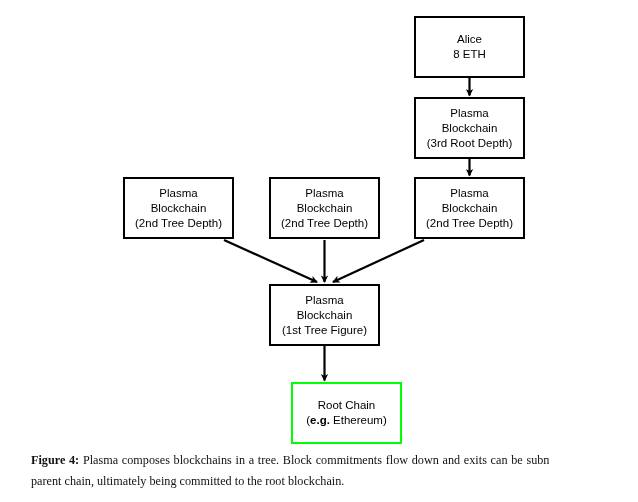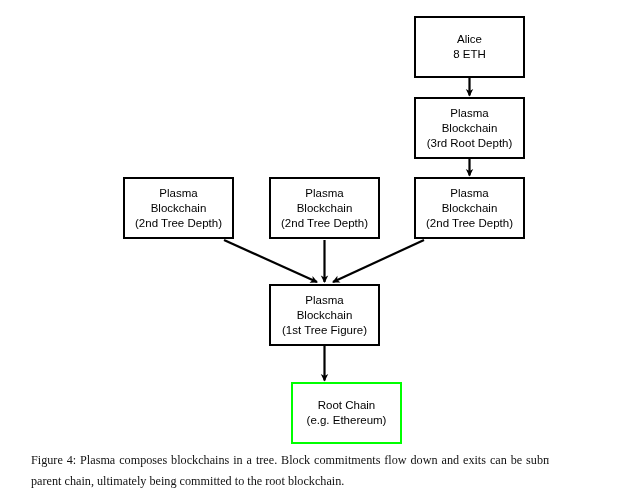--- a/index.html
+++ b/index.html
@@ -38,35 +38,35 @@
     color: #000000;
   }
   .node-box.root-chain {
     border-color: #00ff00;
   }
   .node-line {
     display: block;
     white-space: nowrap;
   }
   .node-line .emph {
-    font-weight: normal;
+    font-weight: bold;
   }
   #caption {
     position: absolute;
     left: 31px;
     top: 450px;
     width: 578px;
     font-family: "Liberation Serif", serif;
     font-size: 12.2px;
     line-height: 20.5px;
     color: #111111;
     text-align: justify;
   }
   #caption .caption-label {
-    font-weight: normal;
+    font-weight: bold;
   }
 </style>
 </head>
 <body>
 
 <div id="page">
 
   <svg id="diagram-svg" viewBox="0 0 638 450">
     <defs>
       <marker id="arrowhead" markerWidth="9" markerHeight="9" refX="7.2" refY="4.5" orient="auto" markerUnits="userSpaceOnUse">

